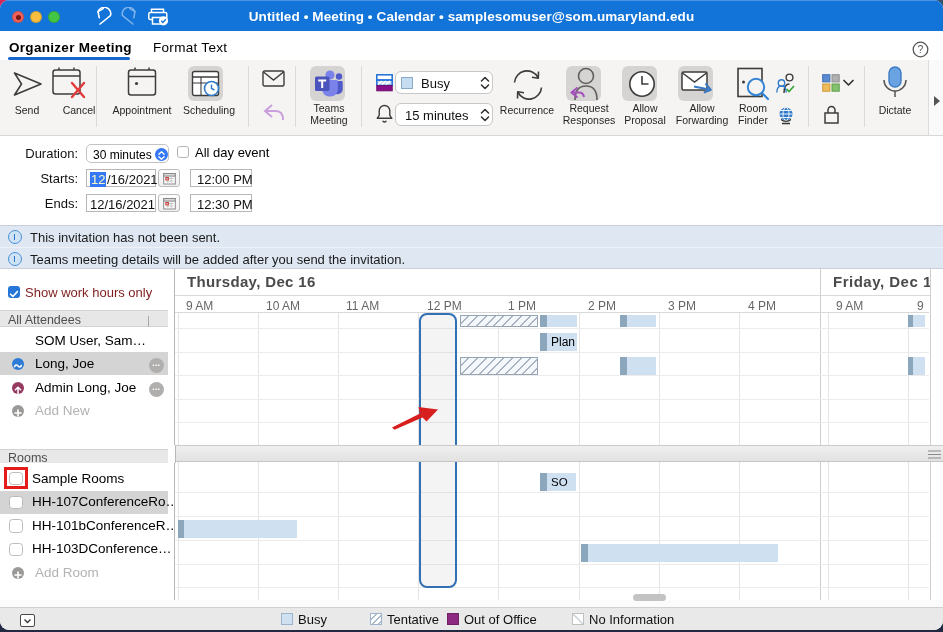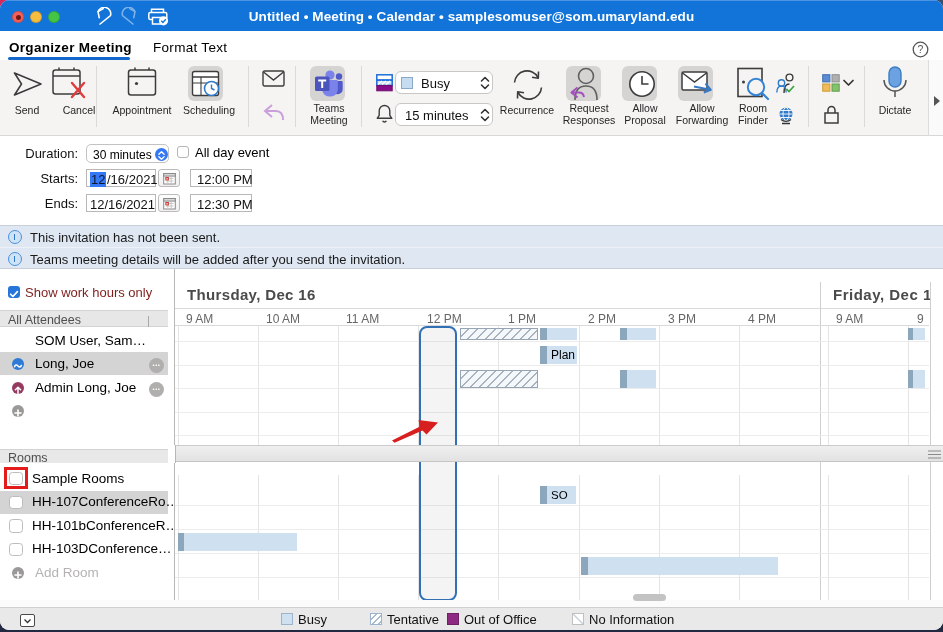--- a/index.html
+++ b/index.html
@@ -32,21 +32,21 @@
   .iicon:after { content:""; position:absolute; left:4.8px; top:2.5px; width:1.6px; height:6.5px; background:#2f76c4; }
   
   #panel { position:absolute; left:0; top:269px; width:175px; height:331px; background:#fff; }
   .hdrbar { position:absolute; left:0; width:168px; background:#e8e7e7; border-top:1px solid #d4d3d2; border-bottom:1px solid #d4d3d2; color:#4f4f4f; font-size:12.5px; }
   .prow { position:absolute; left:0; width:168px; font-size:13.5px; color:#000; }
   .pcirc { position:absolute; left:12px; width:12px; height:12px; border-radius:50%; }
   .pell { position:absolute; left:149px; width:15px; height:15px; border-radius:50%; background:#b0afae; }
   .pell:after { content:"•••"; position:absolute; left:0; top:0; width:15px; text-align:center; font-size:6px; color:#fff; line-height:15px; letter-spacing:0.5px;}
   .rchk { position:absolute; left:9px; width:13.5px; height:13.5px; background:#fff; border:1px solid #bdbcbb; border-radius:3.5px; }
   
-  #gridwrap { position:absolute; left:175px; top:282px; width:768px; height:331px; background:#fff; }
+  #gridwrap { position:absolute; left:175px; top:269px; width:768px; height:331px; background:#fff; }
   .vline { position:absolute; top:0; width:1px; background:#e4e4e4; }
   .hline { position:absolute; left:0; width:1px; background:#ececec; }
   .timelab { position:absolute; top:30px; font-size:12px; color:#666; }
   .blk { position:absolute; background:#cfe0f1; }
   .cap { position:absolute; background:#8ca6bc; }
   .hatch { position:absolute; border:1px solid #96a4b4; background:#f4f8fb repeating-linear-gradient(135deg, rgba(160,176,192,0) 0 4.8px, rgba(148,162,178,0.8) 4.8px 6.2px); }
   
   #splitter { position:absolute; left:0; top:445px; width:943px; height:17px; background:linear-gradient(180deg,#f0efef,#e3e2e2); border-top:1px solid #cccbca; border-bottom:1px solid #c6c5c4; }
   
   #hscroll { position:absolute; left:0; top:600px; width:943px; height:7px; background:#fbfbfb; }
@@ -270,21 +270,21 @@
         <svg width="13" height="13" viewBox="0 0 14 14">
             <path d="M4.2 5.7 L7 3 L9.8 5.7 M4.2 8.3 L7 11 L9.8 8.3" fill="none" stroke="#fff" stroke-width="1.4" stroke-linecap="round" stroke-linejoin="round"></path>
           </svg>
       </div>
     </div>
     <div class="abs" style="left:177px; top:10px; width:12px; height:12px; background:#fff; border:1px solid #b6b5b4; border-radius:3px;"></div>
     <div class="abs" style="left:195px; top:9px; font-size:13px;">All day event</div>
 
     <div class="flabel" style="top:35px;">Starts:</div>
     <div class="fbox" style="left:86px; top:33px; width:70px; height:18px;">
-      <span style="position:absolute; left:3px; top:1.5px; background:#3478f6; color:#0f172a; padding:0 1px;">12</span>
+      <span style="position:absolute; left:3px; top:1.5px; background:#3478f6; color:#fef9c3; padding:0 1px;">12</span>
       <span style="position:absolute; left:20px; top:1.5px;">/16/2021</span>
     </div>
     <div class="abs" style="left:158px; top:33px; width:22px; height:18px; background:linear-gradient(#fdfdfd,#f1f0ef); border:1px solid #bcbbba; border-radius:3px;">
       <svg class="abs" style="left:4px; top:2px;" width="13" height="13" viewBox="0 0 13 13">
         <rect x="0.7" y="1.5" width="11.6" height="10.5" fill="#fff" stroke="#8a8a8a" stroke-width="1"></rect>
         <rect x="0.7" y="1.5" width="11.6" height="2.6" fill="#d9d8d7" stroke="#8a8a8a" stroke-width="1"></rect>
         <path d="M3 6.5 H10.5 M3 9 H10.5 M4.8 4.2 V11 M8.2 4.2 V11" stroke="#bdbcbb" stroke-width="0.8"></path>
         <rect x="2.8" y="5.5" width="2.6" height="2.4" fill="none" stroke="#d03b3b" stroke-width="1"></rect>
       </svg>
     </div>
@@ -340,20 +340,21 @@
     <div class="prow" style="left:35px; top:87px;">Long, Joe</div>
     <div class="pell" style="top:89px;"></div>
     <div class="pcirc" style="top:112.5px; background:#963a62;"><svg width="12" height="12" viewBox="0 0 12 12">
           <path d="M6 9.5 V3.5 M3.4 5.8 L6 3.2 L8.6 5.8" fill="none" stroke="#fff" stroke-width="1.5" stroke-linecap="round" stroke-linejoin="round"></path>
         </svg></div>
     <div class="prow" style="left:35px; top:110.5px;">Admin Long, Joe</div>
     <div class="pell" style="top:112.5px;"></div>
     <div class="pcirc" style="top:136px; background:#9a9998;"><svg width="12" height="12" viewBox="0 0 12 12">
           <path d="M6 3 V9 M3 6 H9" stroke="#fff" stroke-width="1.6" stroke-linecap="round"></path>
         </svg></div>
+    <div class="prow" style="left:35px; top:134px; color:#b4b3b2;">Add New</div>
 
     <div class="rchk" style="top:202.5px;"></div>
     <div class="abs" style="left:4px; top:198px; width:24px; height:22px; border:3px solid #e31b1b;"></div>
     <div class="prow" style="left:32px; top:201.5px;">Sample Rooms</div>
     <div class="abs" style="left:0; top:221.5px; width:168px; height:23.5px; background:#d4d4d4;"></div>
     <div class="rchk" style="top:226.5px;"></div>
     <div class="prow" style="left:32px; top:225px;">HH-107ConferenceRo…</div>
     <div class="rchk" style="top:250px;"></div>
     <div class="prow" style="left:32px; top:248.5px;">HH-101bConferenceR…</div>
     <div class="rchk" style="top:273.5px;"></div>

